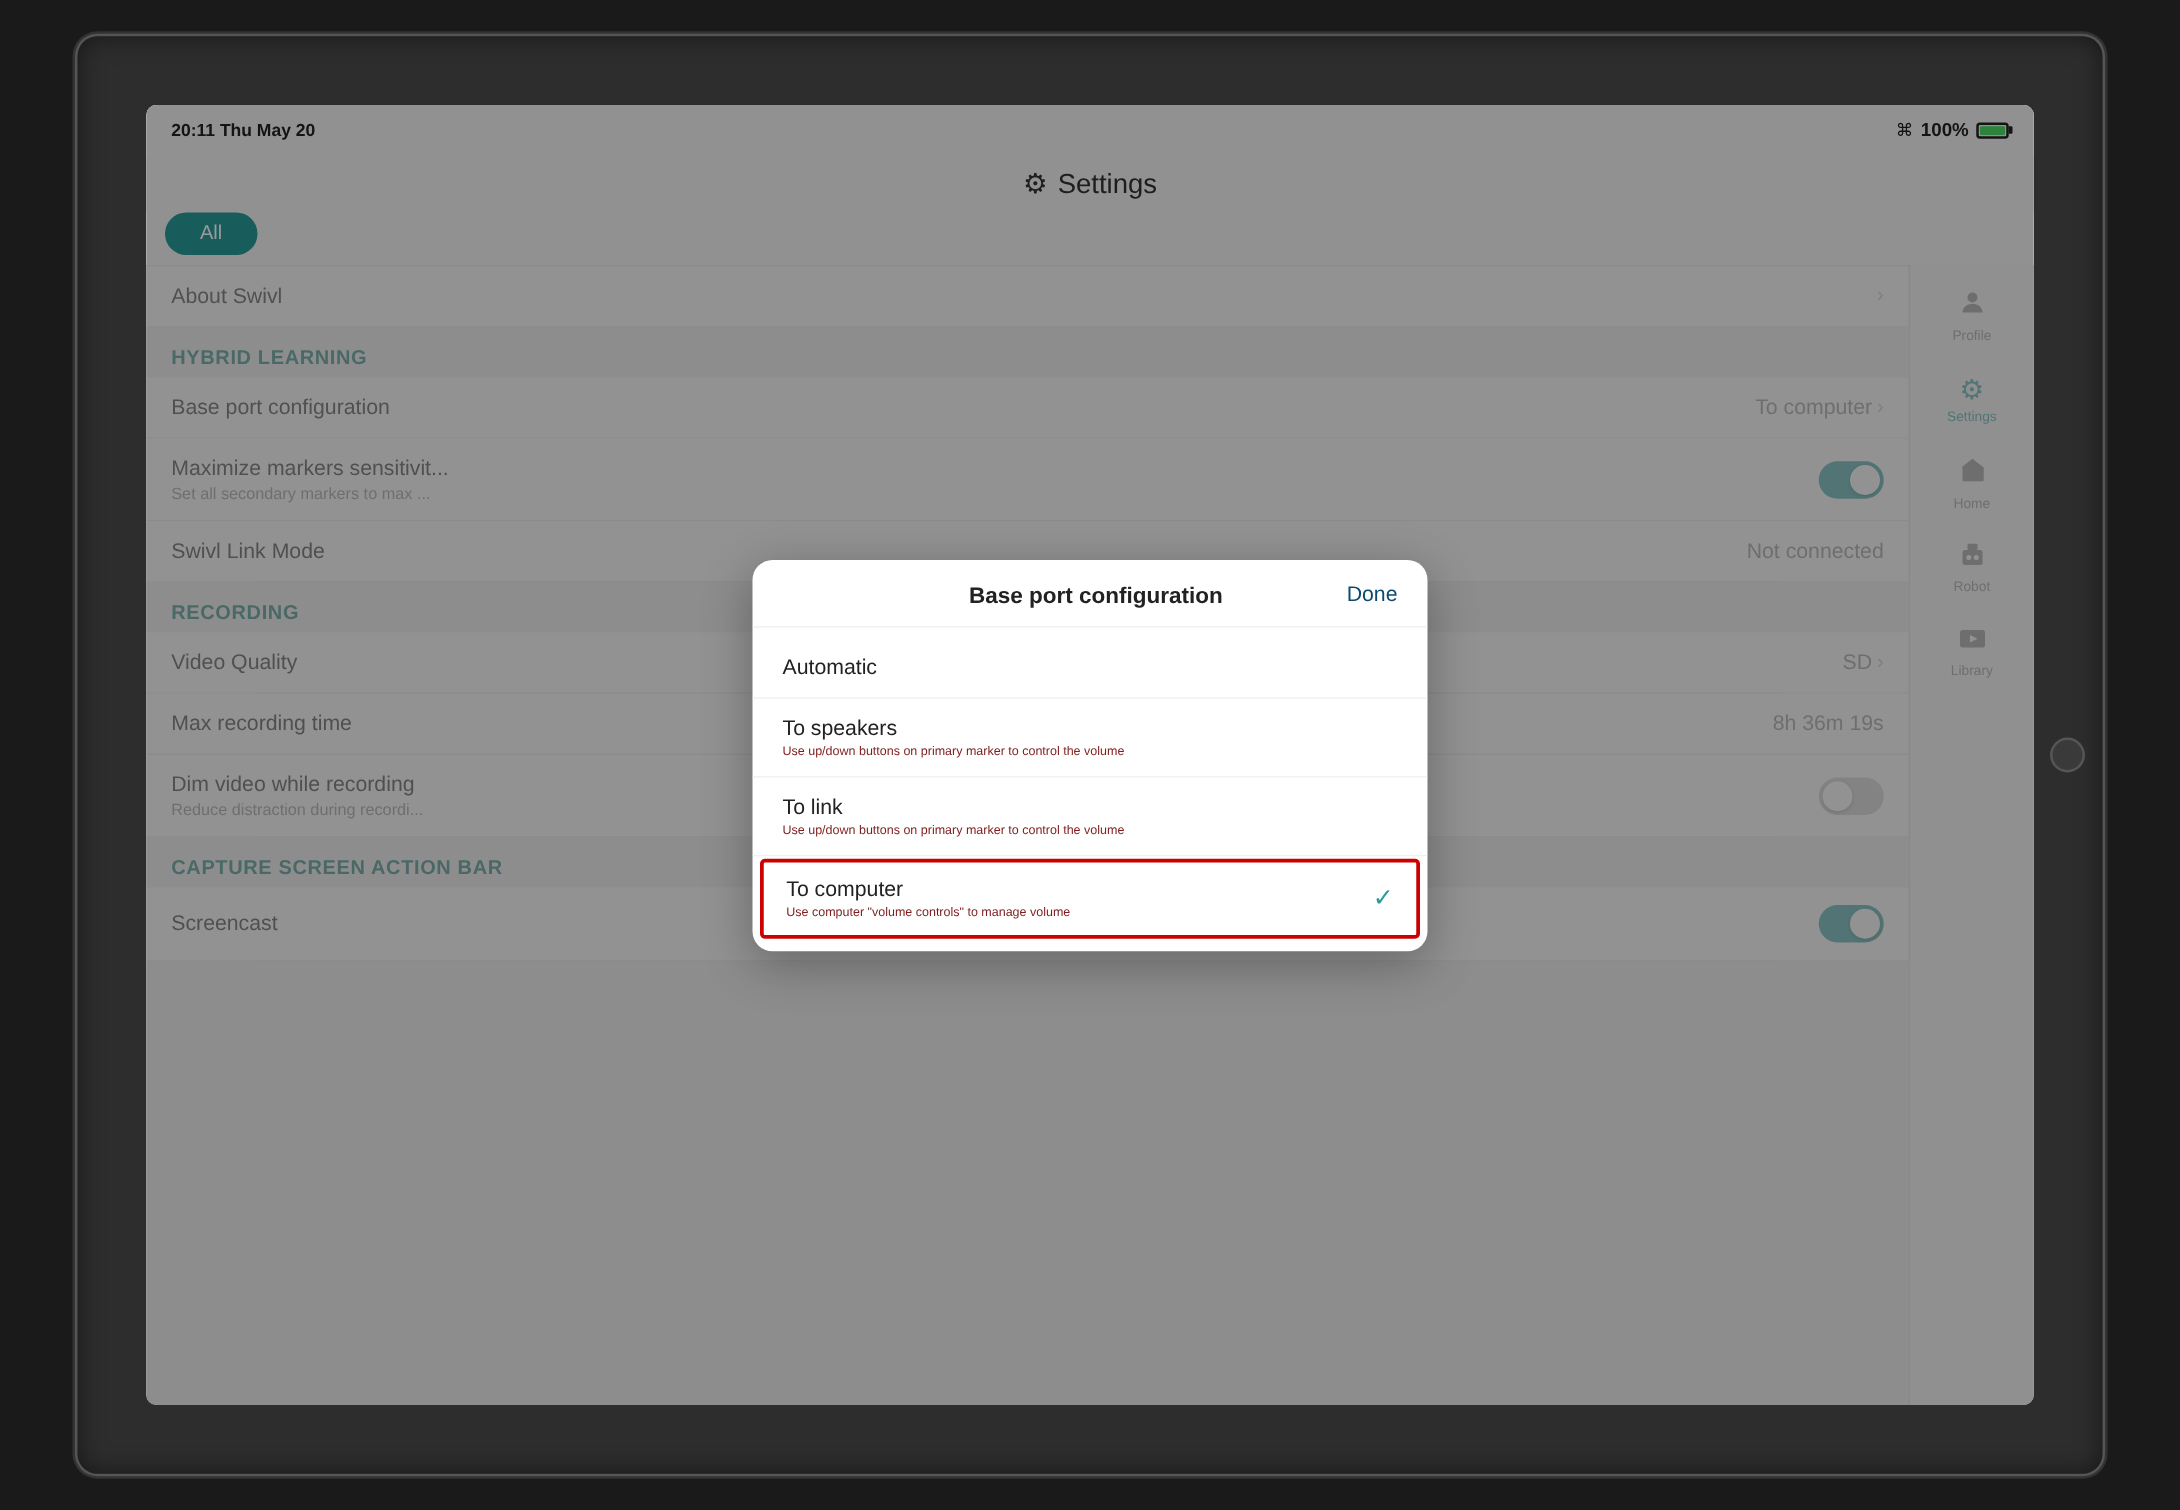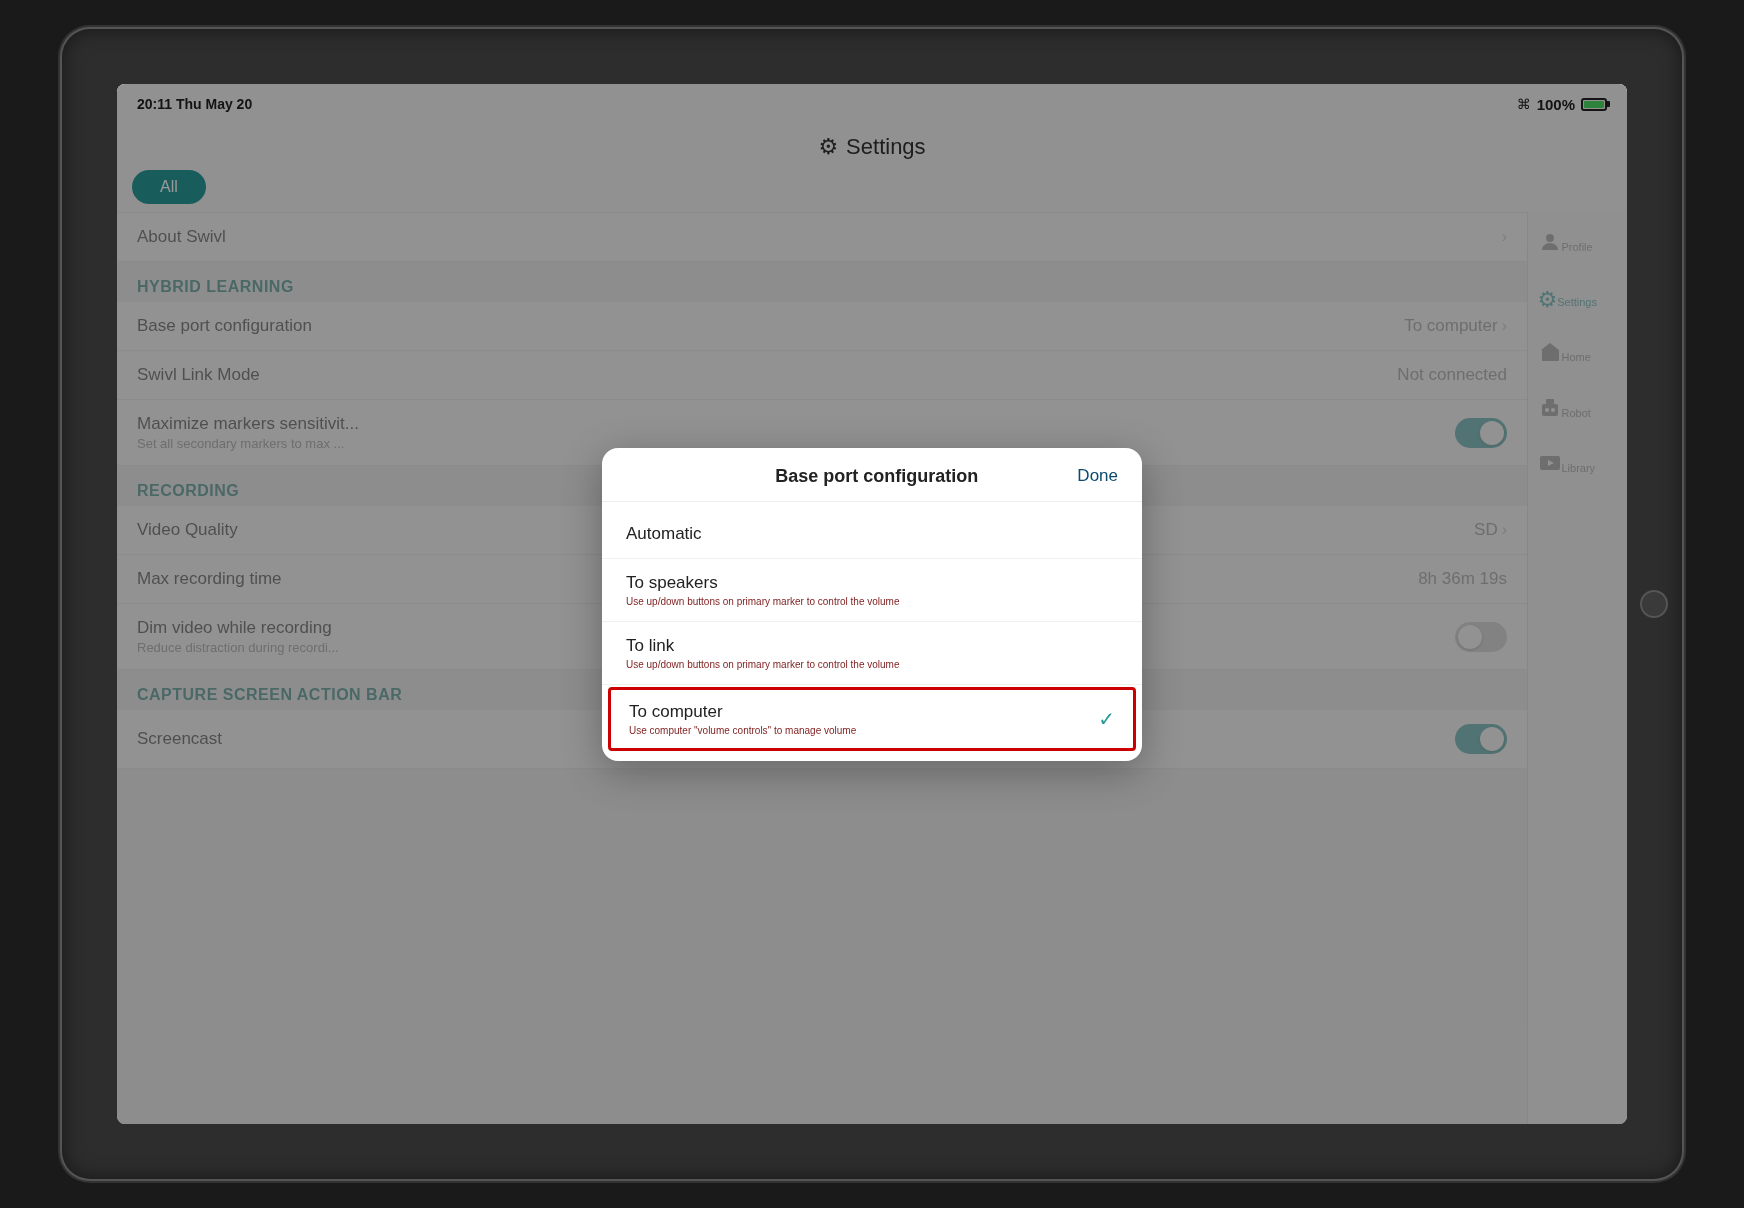--- a/index.html
+++ b/index.html
@@ -12,21 +12,21 @@
       justify-content: center;
       font-family: -apple-system, BlinkMacSystemFont, 'Helvetica Neue', Arial, sans-serif;
       overflow: hidden;
     }
 
     
     .ipad-frame {
       width: 1620px;
       height: 1150px;
       background: #2d2d2d;
-      border-radius: 28px;
+      border-radius: 16px;
       padding: 0;
       position: relative;
       box-shadow: 0 0 0 2px #555, 0 0 0 4px #333, inset 0 0 20px rgba(0,0,0,0.5);
       display: flex;
       flex-direction: column;
     }
 
     
     .ipad-screen {
       position: absolute;
@@ -220,21 +220,21 @@
       background: #f8f8f8;
       border-left: 1px solid #ddd;
       display: flex;
       flex-direction: column;
       align-items: center;
       padding-top: 10px;
       gap: 8px;
     }
     .nav-item {
       display: flex;
-      flex-direction: row;
+      flex-direction: column;
       align-items: center;
       padding: 8px 0;
       width: 80px;
       cursor: pointer;
       border-radius: 10px;
     }
     .nav-item.active .nav-icon { color: #2a9a9a; }
     .nav-item.active .nav-label { color: #2a9a9a; }
     .nav-icon { font-size: 22px; color: #888; margin-bottom: 3px; }
     .nav-label { font-size: 11px; color: #888; }
@@ -381,31 +381,31 @@
                 <span class="chevron">›</span>
               </span>
           </div>
 
           <div class="settings-section-header">HYBRID LEARNING</div>
           <div class="settings-row">
             <span class="settings-row-label">Base port configuration</span>
             <span class="settings-row-value">To computer <span class="chevron">›</span></span>
           </div>
           <div class="settings-row">
-            <span class="settings-row-label">Swivl Link Mode</span>
-            <span class="settings-row-value">Not connected</span>
-          </div>
-          <div class="settings-row">
             <div>
               <div class="settings-row-label">Maximize markers sensitivit...</div>
               <div class="settings-row-sublabel">Set all secondary markers to max ...</div>
             </div>
             <div class="toggle on">
               <div class="toggle-knob"></div>
             </div>
+          </div>
+          <div class="settings-row">
+            <span class="settings-row-label">Swivl Link Mode</span>
+            <span class="settings-row-value">Not connected</span>
           </div>
 
           <div class="settings-section-header">RECORDING</div>
           <div class="settings-row">
             <span class="settings-row-label">Video Quality</span>
             <span class="settings-row-value">SD <span class="chevron">›</span></span>
           </div>
           <div class="settings-row">
             <span class="settings-row-label">Max recording time</span>
             <span class="settings-row-value">8h 36m 19s</span>

